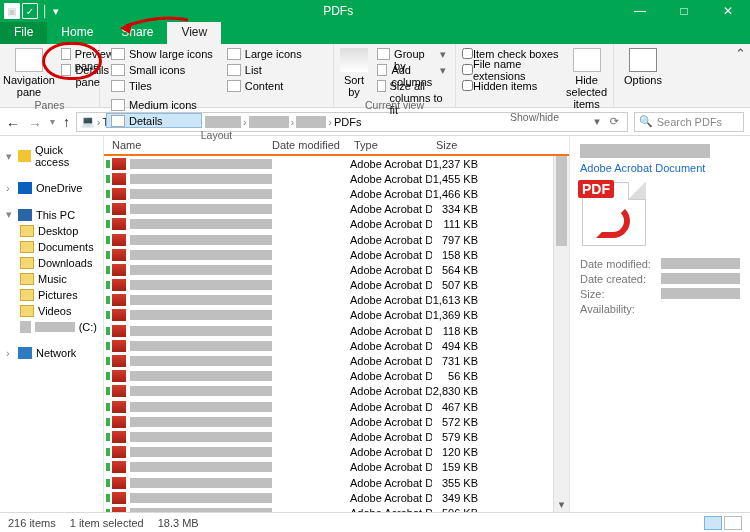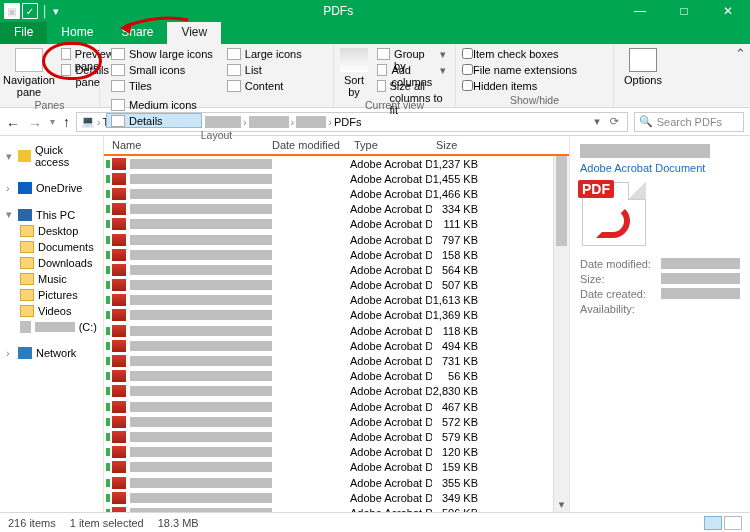--- a/index.html
+++ b/index.html
@@ -234,20 +234,25 @@
           </div>
         <div class="chk">
             <input type="checkbox" style="">
             <span>File name extensions</span>
           </div>
         <div class="chk">
             <input type="checkbox" style="">
             <span>Hidden items</span>
           </div>
       </div>
+      <div class="big-btn">
+        <div class="bicon"></div>
+        <span style="white-space:pre-line">Hide selected
+items</span>
+      </div>
     </div>
     <div class="group-label">Show/hide</div>
   </div>
 
   <div class="ribbon-group" style="border-right:none">
     <div class="group-body">
       <div class="big-btn">
         <div class="bicon" style="border-color:#888"></div>
         <span>Options</span>
       </div>
@@ -542,25 +547,25 @@
       <div class="page"></div>
         <div class="fold"></div>
       <div class="badge">PDF</div>
       <div class="swirl"></div>
     </div>
     <div class="drow">
         <div class="k">Date modified:</div>
         <div class="v redact"></div>
       </div>
     <div class="drow">
+        <div class="k">Date created:</div>
+        <div class="v redact"></div>
+      </div>
+    <div class="drow">
         <div class="k">Size:</div>
-        <div class="v redact"></div>
-      </div>
-    <div class="drow">
-        <div class="k">Date created:</div>
         <div class="v redact"></div>
       </div>
     <div class="drow">
         <div class="k">Availability:</div>
         <div class="v"></div>
       </div>
   </div>
 </div>
 
 <div class="status">

